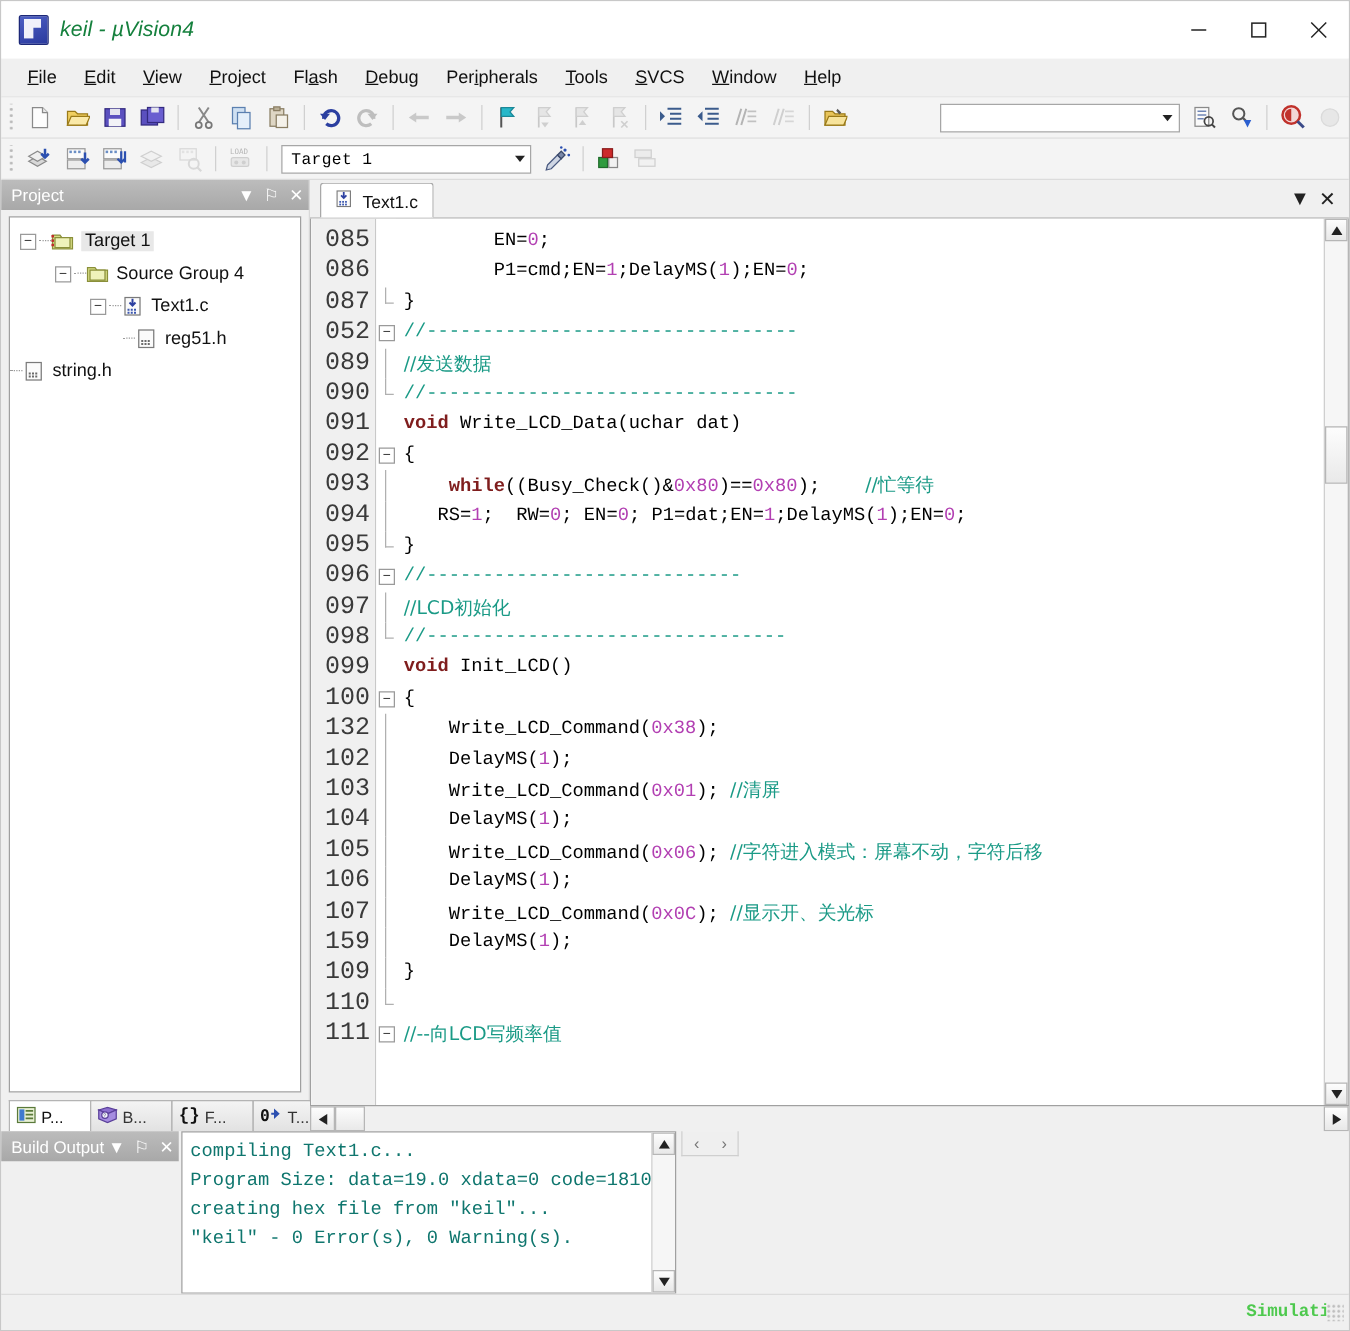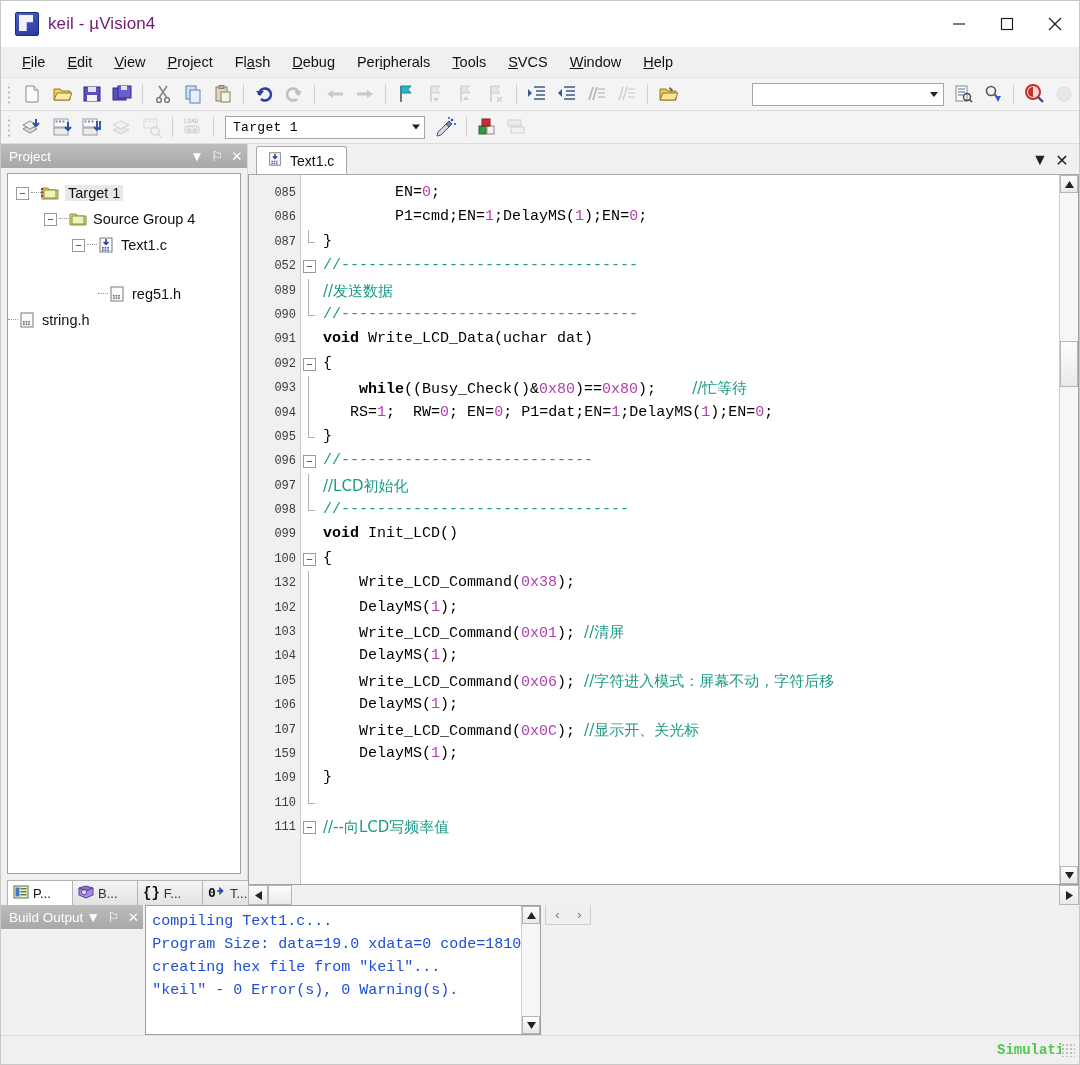--- a/index.html
+++ b/index.html
@@ -30,21 +30,21 @@
     border: 1px solid #1c2878; border-radius: 2px;
     position: relative; flex: 0 0 auto;
   }
   .title-icon::after {
     content: ""; position: absolute; left: 3px; top: 2px;
     width: 14px; height: 16px;
     background: #ffffff;
     clip-path: polygon(0 0,100% 0,100% 45%,55% 45%,55% 100%,0 100%);
     opacity: .92;
   }
-  .title-text { font-size: 17px; color: #701a75; letter-spacing: .1px; }
+  .title-text { font-size: 17px; color: #15803d; letter-spacing: .1px; font-style: italic; }
   .title-spacer { flex: 1 1 auto; }
   .win-btn {
     width: 48px; height: 44px; display: flex;
     align-items: center; justify-content: center;
     color: #2b2b2b;
   }
   .win-btn svg { display:block; }
 
   
   .menubar {
@@ -158,21 +158,21 @@
     flex:1 1 auto; display:flex; min-height:0; background:#ffffff;
     border:1px solid #a0a0a0; border-top:none; position:relative;
   }
   .code-area {
     flex:1 1 auto; display:flex; min-width:0; overflow:hidden;
     background:#ffffff;
   }
   .gutter {
     width: 52px; flex:0 0 auto; background:#f0f0f0;
     border-right:1px solid #c9c9c9;
-    font-family: "Liberation Mono", monospace; font-size:12px; color:#3a3a3a;
+    font-family: "Liberation Mono", monospace; font-size:20px; color:#3a3a3a;
     padding-top:6px; text-align:right; box-sizing:border-box;
   }
   .gutter .gl { height:24.4px; line-height:24.4px; padding-right:4px; }
   .foldcol { width:16px; flex:0 0 auto; background:#ffffff; padding-top:6px; position:relative; }
   .foldcol .fc { height:24.4px; position:relative; }
   .fold-box {
     position:absolute; left:2px; top:6px; width:11px;height:11px;
     border:1px solid #9a9a9a;background:#fff;
     display:flex;align-items:center;justify-content:center;
     font-size:11px;line-height:1;color:#333;
@@ -180,21 +180,21 @@
   .fold-line { position:absolute; left:7px; top:0; bottom:0; width:1px; background:#b0b0b0; }
   .fold-end { position:absolute; left:7px; top:0; height:13px; width:1px; background:#b0b0b0; }
   .fold-end::after { content:""; position:absolute; left:0; top:12px; width:7px; height:1px; background:#b0b0b0; }
 
   .codelines {
     flex:1 1 auto; padding-top:6px; padding-left:6px; min-width:0;
     font-family: "Liberation Mono", monospace; font-size:15px;
     white-space:pre; overflow:hidden;
   }
   .codelines .cl { height:24.4px; line-height:24.4px; }
-  .k-kw  { color:#000000; font-weight:bold; }
+  .k-kw  { color:#7f1d1d; font-weight:bold; }
   .k-id  { color:#000000; }
   .k-num { color:#b23fb2; }
   .k-cmt { color:#1a9a86; }
   .k-cmt-cn { color:#1a9a86; font-family:"DejaVu Sans", sans-serif; font-size:15px; }
 
   .vscroll {
     width:18px; flex:0 0 auto; background:#f6f6f6;
     border-left:1px solid #cfcfcf; display:flex; flex-direction:column;
   }
   .sb-arrow {
@@ -218,21 +218,21 @@
   .hs-track { flex:1 1 auto; background:#f0f0f0; }
 
   
   .build-panel { flex:0 0 auto; display:flex; flex-direction:row; background:#f0f0f0; }
   .build-body {
     height: 128px; background:#ffffff; border:1px solid #a0a0a0;
     margin:0 2px; display:flex; overflow:hidden;
   }
   .build-text {
     flex:1 1 auto; font-family:"Liberation Mono", monospace;
-    font-size:15px; color:#1d4ed8; padding:4px 0 0 6px; white-space:pre;
+    font-size:15px; color:#0f766e; padding:4px 0 0 6px; white-space:pre;
     line-height:23px; min-width:0; overflow:hidden;
   }
   .build-hscroll { height:20px; display:flex; margin:0 2px; background:#efefef; border:1px solid #cfcfcf; border-top:none; box-sizing:border-box; }
   .bh-arrow { width:22px;display:flex;align-items:center;justify-content:center;color:#777;font-size:13px; }
 
   
   .statusbar {
     height:28px; background:#f0f0f0; border-top:1px solid #dcdcdc;
     display:flex; align-items:center; flex:0 0 auto;
   }
@@ -653,21 +653,21 @@
                   <rect x="5" y="12.4" width="1.6" height="1.6"></rect>
                   <rect x="7.6" y="12.4" width="1.6" height="1.6"></rect>
                   <rect x="10.2" y="12.4" width="1.6" height="1.6"></rect>
                 </g>
                 <path d="M9 2v5M6.6 5L9 7.4 11.4 5" stroke="#2b3fa0" stroke-width="1.6" fill="none"></path>
               </svg>
           </span>
           <span class="tlabel">Text1.c</span>
         </div>
 
-        <div class="tnode" style="padding-left:90px;margin-top:23px;">
+        <div class="tnode" style="padding-left:90px;">
           <span class="tdash"></span>
           <span class="ticon">
             <svg width="18" height="16" viewBox="0 0 18 16">
                 <rect x="3" y="1" width="12" height="14" fill="#fbfbfb" stroke="#7a7a7a"></rect>
                 <g fill="#6a6a6a">
                   <rect x="5" y="9" width="1.6" height="1.6"></rect>
                   <rect x="7.6" y="9" width="1.6" height="1.6"></rect>
                   <rect x="10.2" y="9" width="1.6" height="1.6"></rect>
                   <rect x="5" y="11.4" width="1.6" height="1.6"></rect>
                   <rect x="7.6" y="11.4" width="1.6" height="1.6"></rect>

